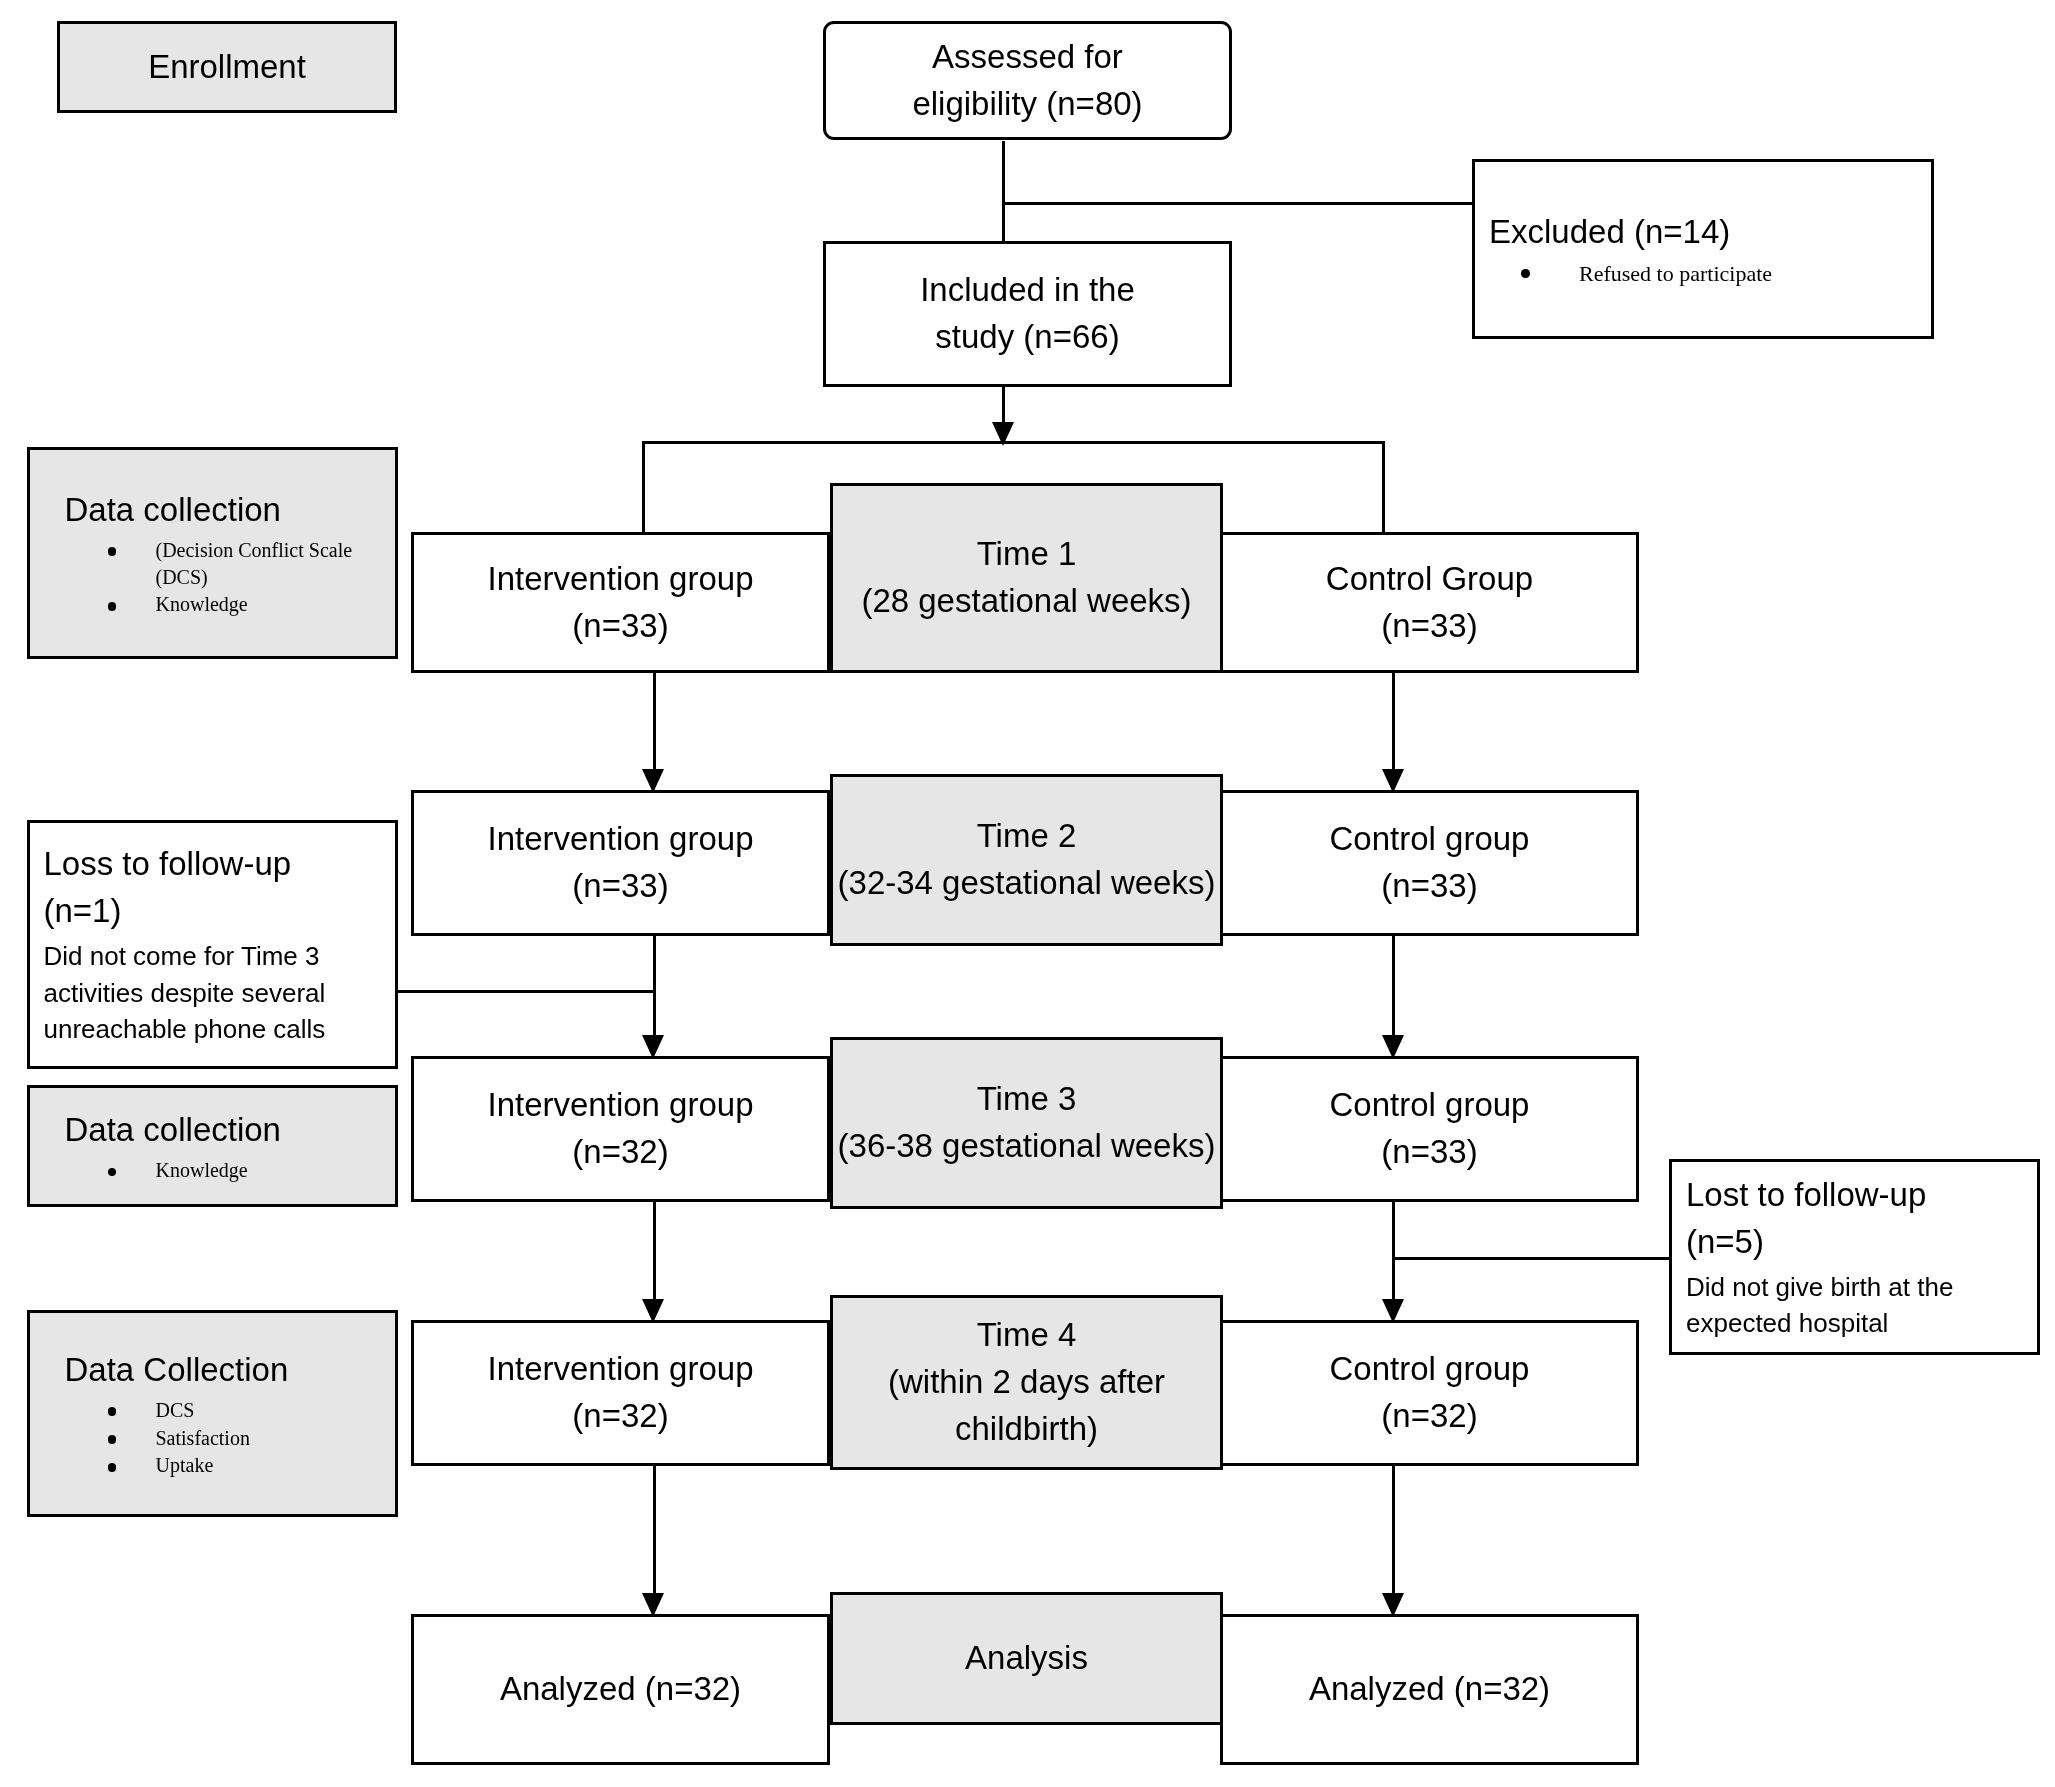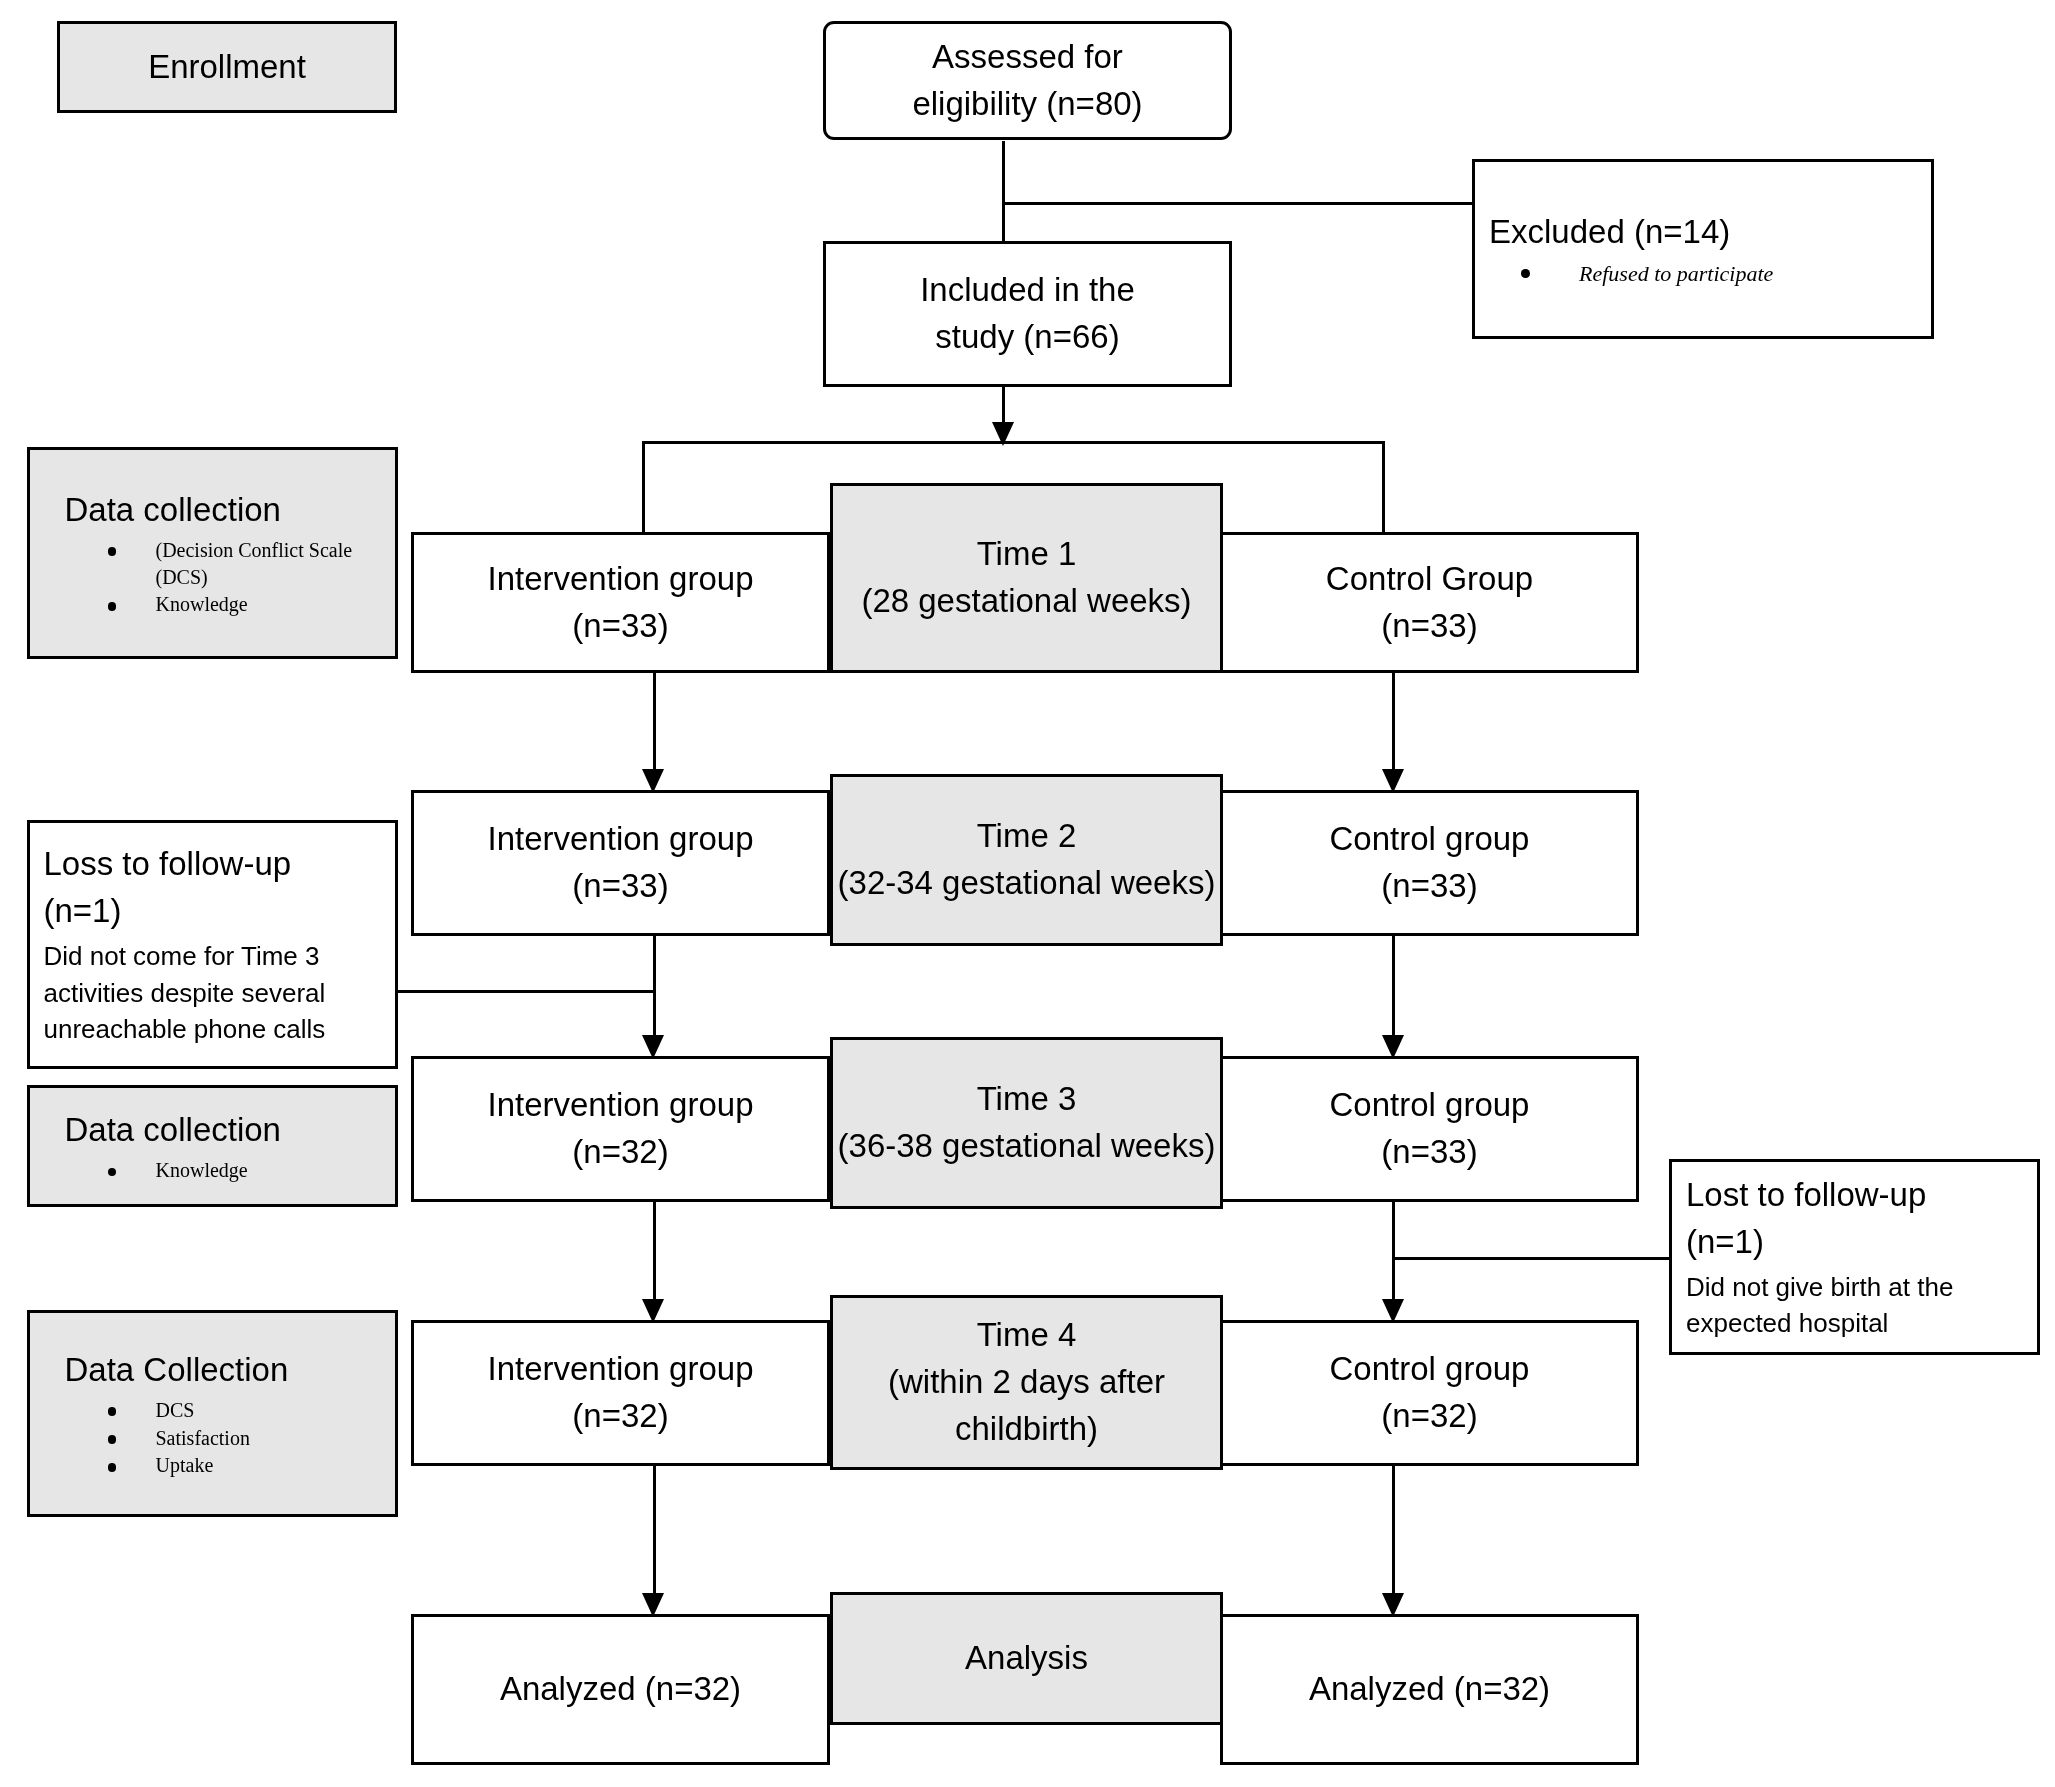--- a/index.html
+++ b/index.html
@@ -127,21 +127,21 @@
     <div class="ttl">Assessed for
 eligibility (n=80)</div>
   </div>
 
   <div class="ln v" style="left:1002px; top:141px; height:175px;"></div>
 
   <div class="ln h" style="left:1002px; top:202px; width:470px;"></div>
 
   <div class="box pad-a" style="left:1472px; top:159px; width:462px; height:180px;">
     <div class="ttl">Excluded (n=14)</div>
-    <ul class="bullets" style="padding-left:32px; font-size:22px;font-style:italic;">
+    <ul class="bullets" style="padding-left:32px; font-size:22px;">
       <li style="padding-left:58px;">Refused to participate</li>
     </ul>
   </div>
 
   <div class="box center" style="left:823px; top:241px; width:409px; height:146px;">
     <div class="ttl">Included in the
 study (n=66)</div>
   </div>
 
   <div class="ln v" style="left:1002px; top:387px; height:37px;"></div>
@@ -205,21 +205,21 @@
     <div class="ttl">Control group
 (n=33)</div>
   </div>
   <div class="box shaded center" style="left:830px; top:1037px; width:393px; height:172px;">
     <div class="ttl">Time 3
 (36-38 gestational weeks)</div>
   </div>
 
   <div class="box pad-a" style="left:1669px; top:1159px; width:371px; height:196px;">
     <div class="ttl">Lost to follow-up
-(n=1)</div>
+(n=5)</div>
     <div class="note">Did not give birth at the expected hospital</div>
   </div>
 
   <div class="ln v" style="left:653px; top:1202px; height:106px;"></div>
   <div class="arrow-down" style="left:642px; top:1299px;"></div>
   <div class="ln v" style="left:1392px; top:1202px; height:106px;"></div>
   <div class="arrow-down" style="left:1382px; top:1299px;"></div>
   <div class="ln h" style="left:1392px; top:1257px; width:279px;"></div>
 
   <div class="box center" style="left:411px; top:1320px; width:419px; height:146px;">

